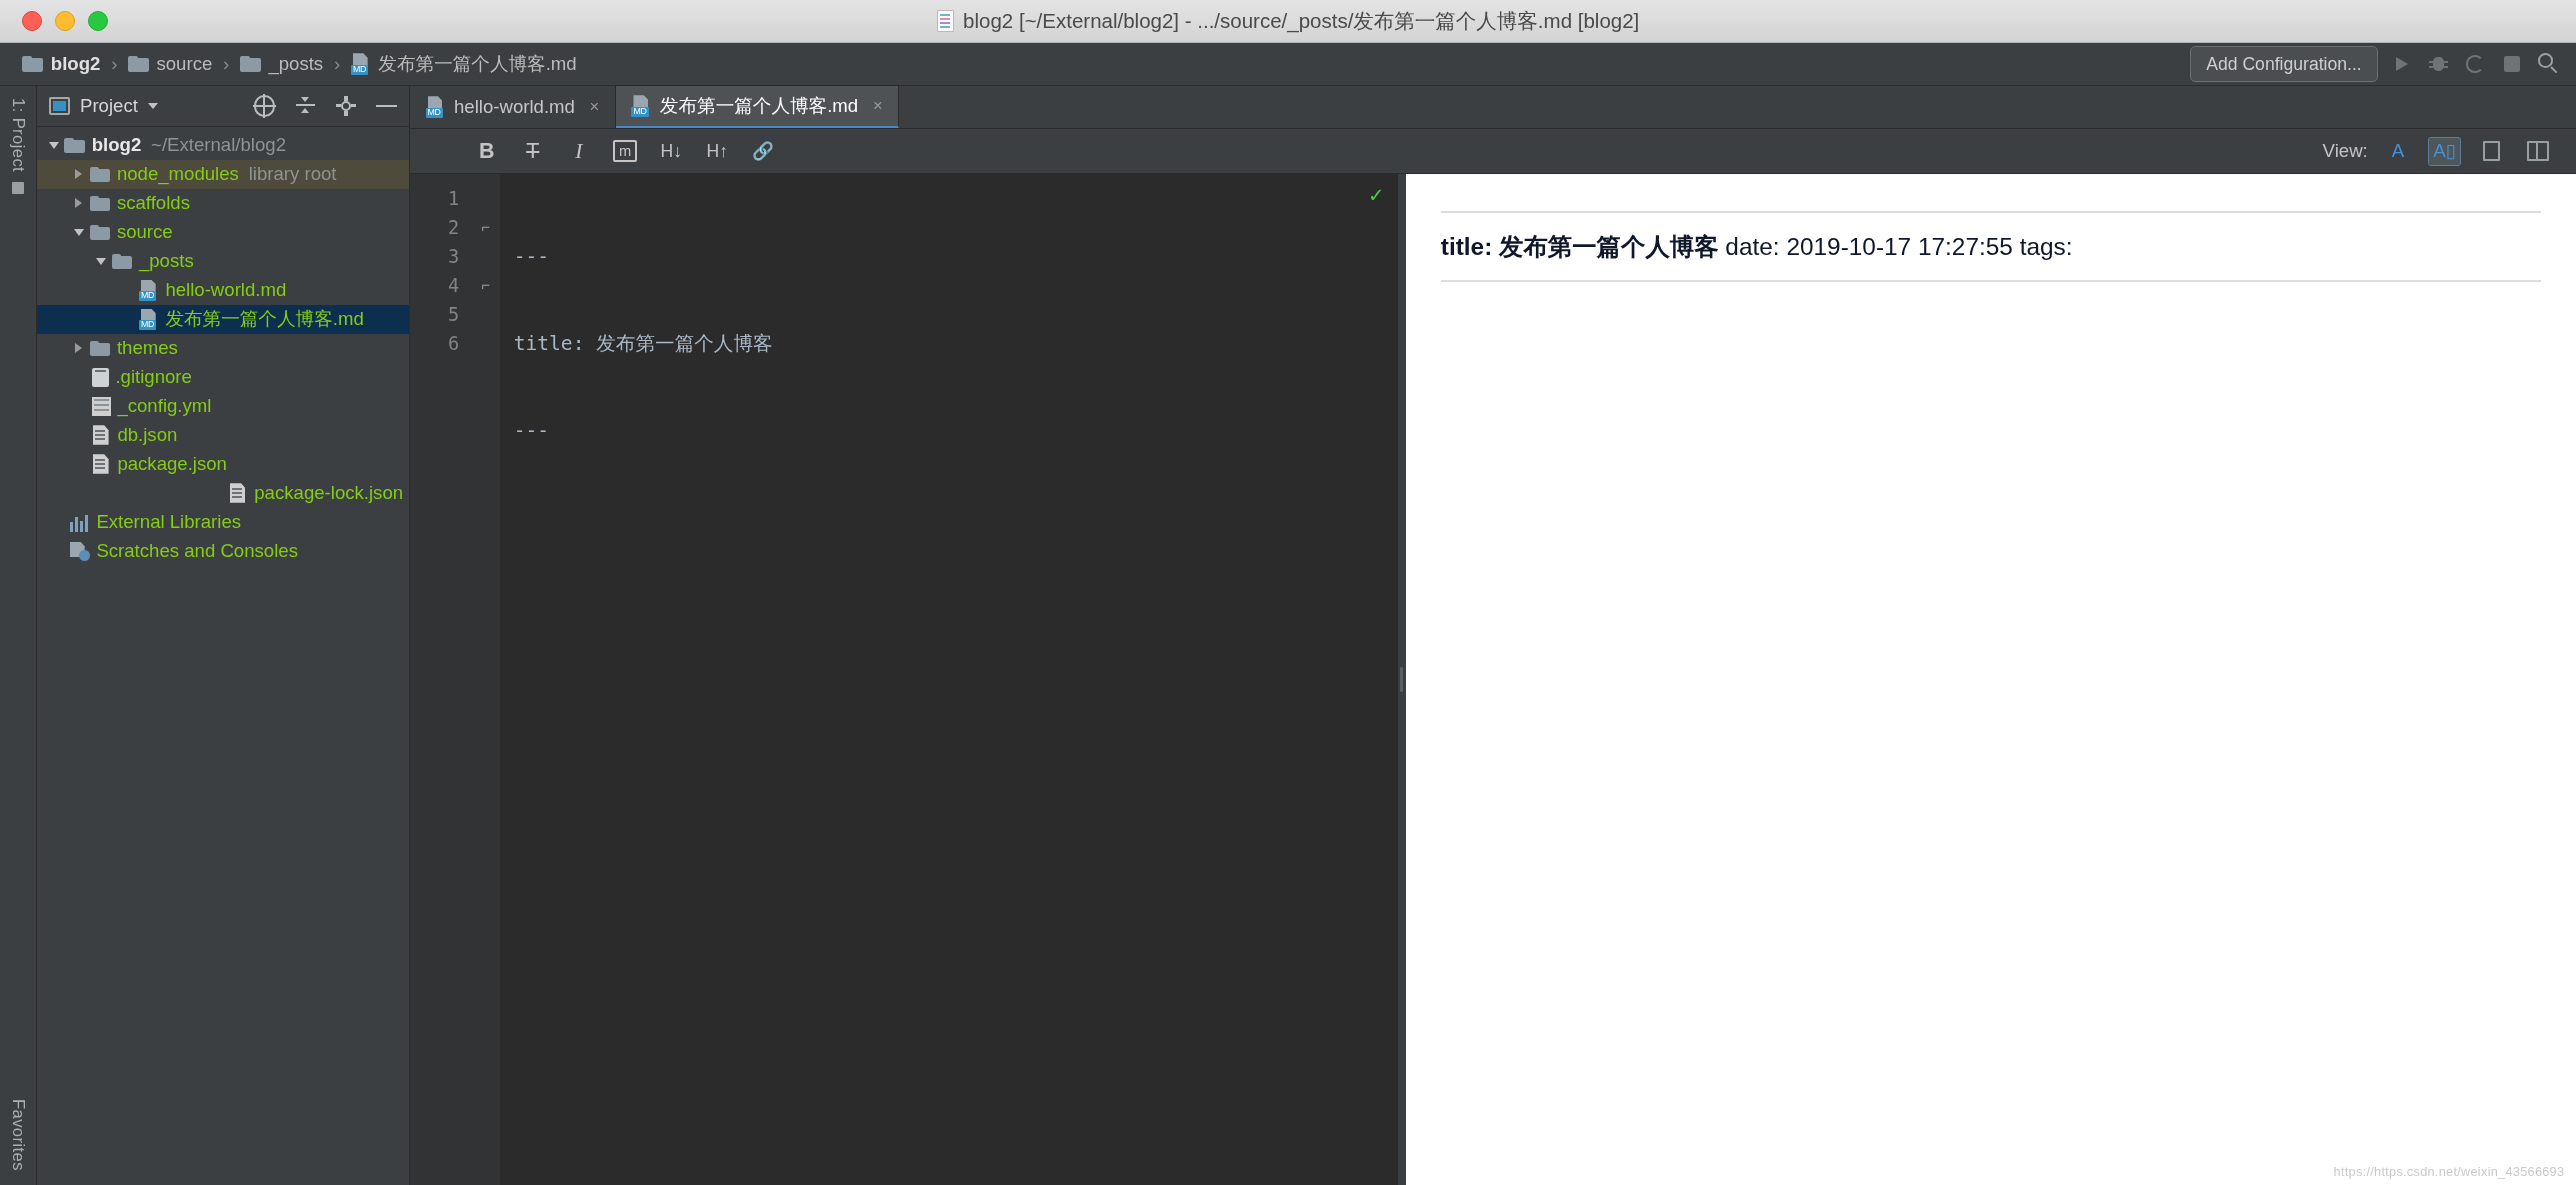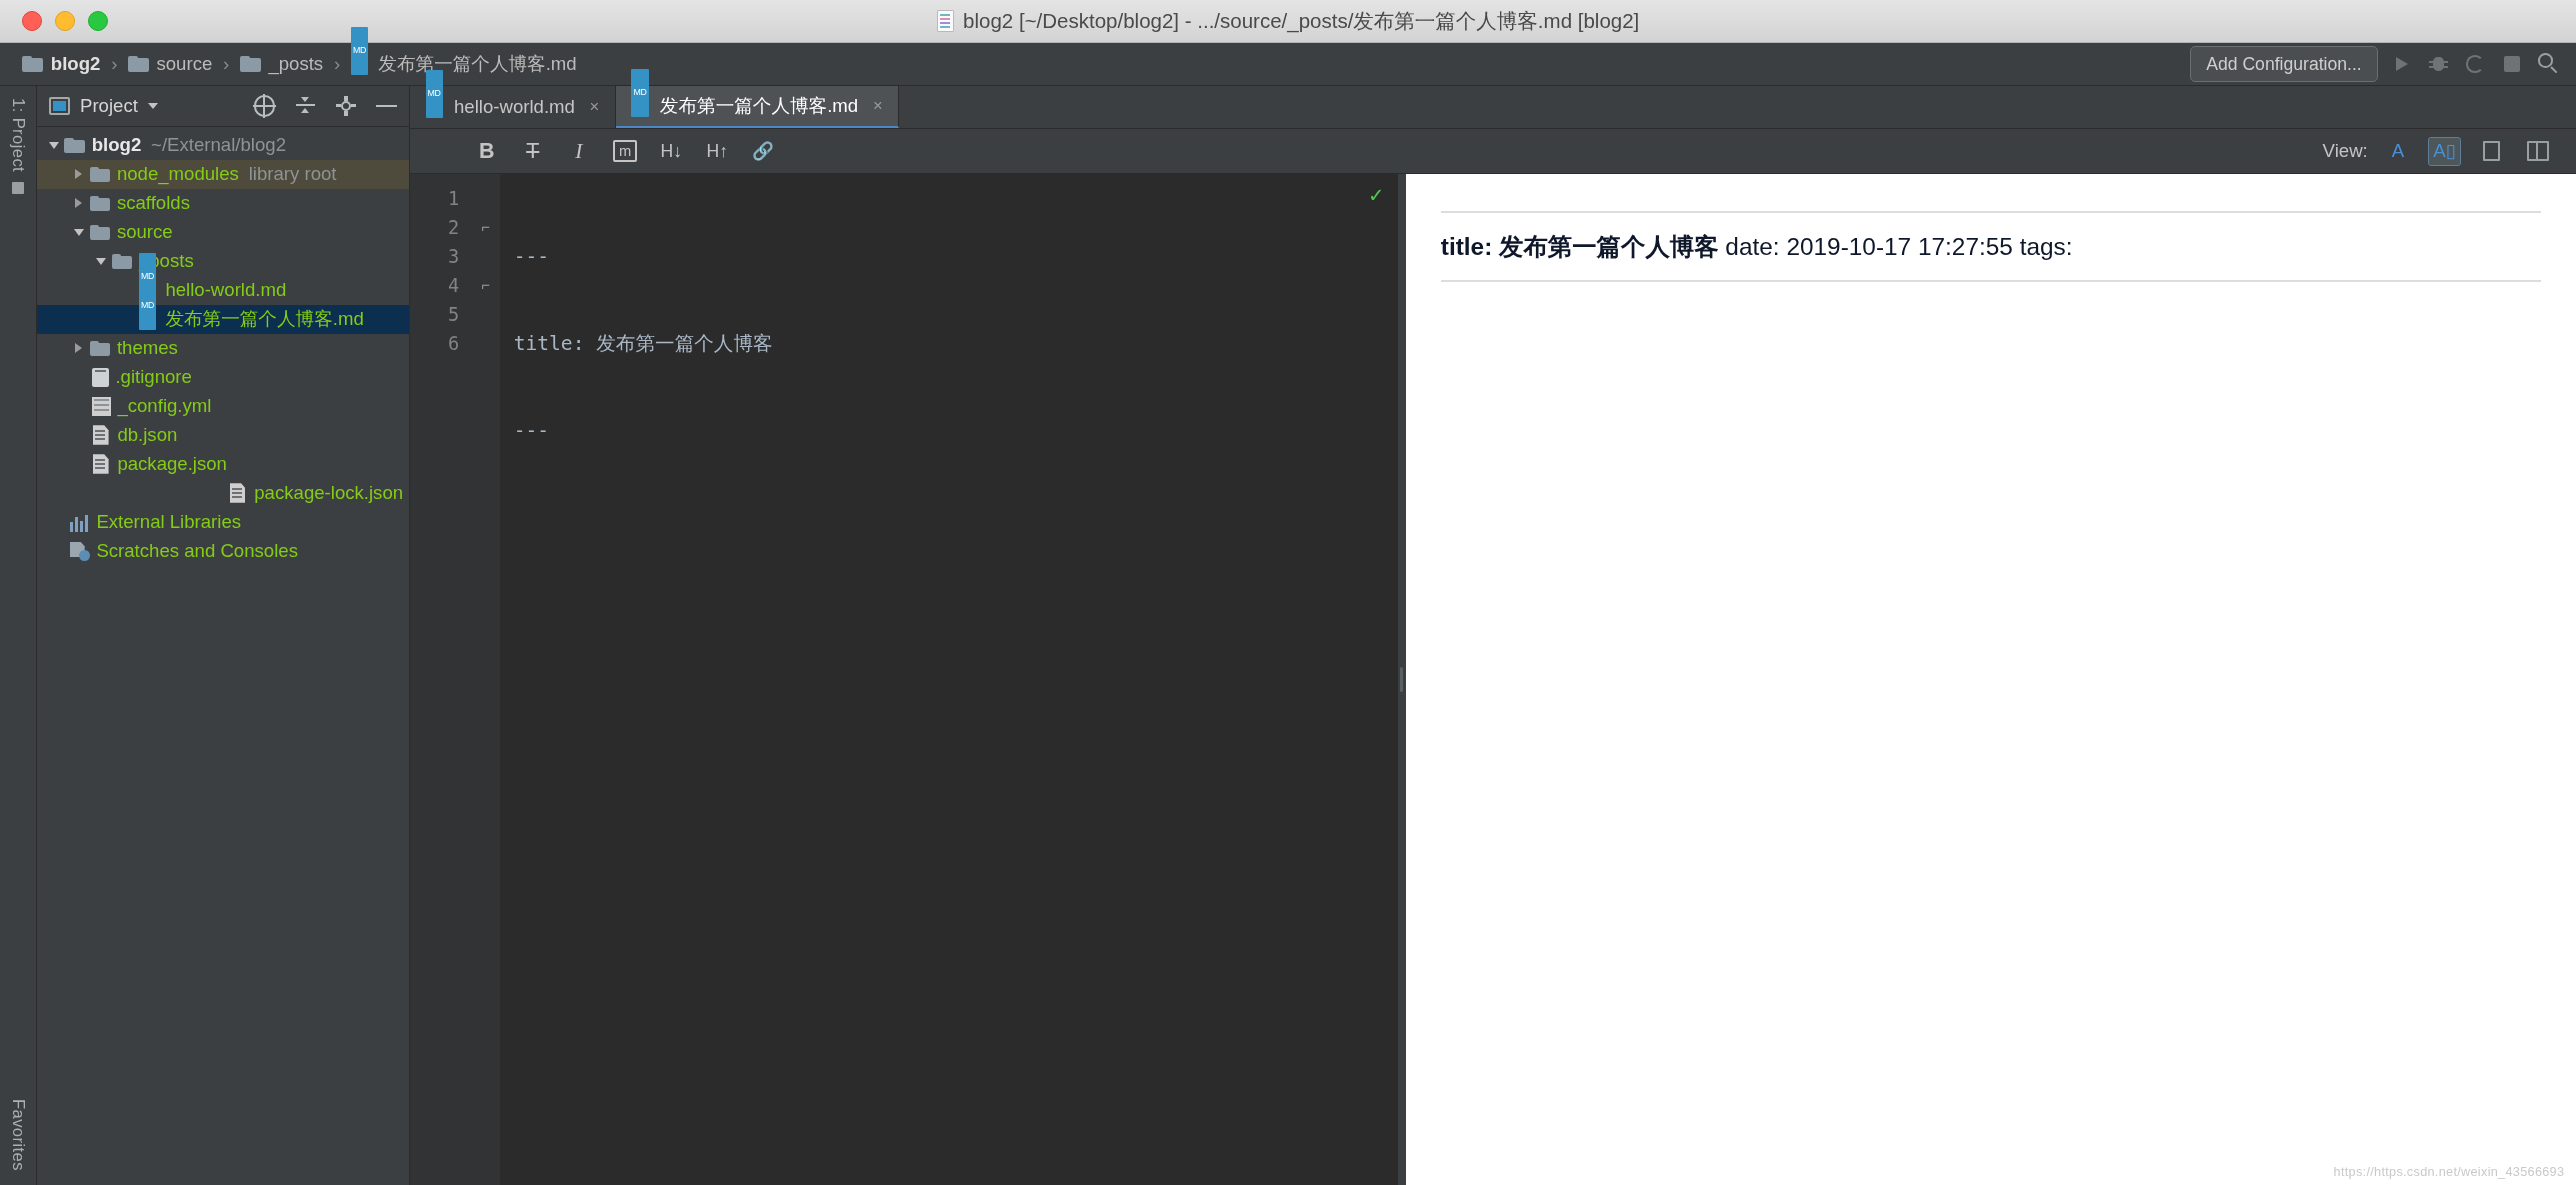--- a/index.html
+++ b/index.html
@@ -58,21 +58,21 @@
     background: #8c9aa5; border-radius: 2px 2px 0 0;
   }
   .md-ico { width: 19.6px; height: 21.5px; position: relative; flex: 0 0 19.6px; }
   .md-ico .sheet {
     position: absolute; left: 2px; top: 0; width: 14.7px; height: 14.7px;
     background: #9aa7b0;
     clip-path: polygon(0 0, 70% 0, 100% 30%, 100% 100%, 0 100%);
   }
   .md-ico .badge {
     position: absolute; left: 0; bottom: 0; background: #3592c4; color: #ffffff;
-    font-size: 8.8px; line-height: 9.8px; padding: 19px 2px; border-radius: 1px;
+    font-size: 8.8px; line-height: 9.8px; padding: 0 2px; border-radius: 1px;
     font-family: "Liberation Sans", sans-serif; letter-spacing: -0.3px;
   }
   .navbar-right { margin-left: auto; display: flex; align-items: center; gap: 9.8px; }
   .add-config {
     border: 1px solid #6b6f71; border-radius: 4.9px; background: #4a4e50;
     color: #cfcfcf; font-size: 17.6px; padding: 6.8px 15.6px; white-space: nowrap;
   }
   .run-btn { width: 27px; height: 27px; display: flex; align-items: center; justify-content: center; }
   .tri-run { width: 0; height: 0; border-left: 12.7px solid #6e7476; border-top: 7.8px solid transparent; border-bottom: 7.8px solid transparent; }
   .bug-ico { width: 19.6px; height: 17.6px; position: relative; }
@@ -214,21 +214,21 @@
       <span class="light green"></span>
     </div>
     <div class="title-center">
       <span class="doc-ico">
         <span class="pg"></span>
         <span class="l" style="top:3.9px;background:#6fb7c4;"></span>
         <span class="l" style="top:7.8px;background:#d98fb0;"></span>
         <span class="l" style="top:11.7px;background:#9b8fd9;"></span>
         <span class="l" style="top:15.6px;background:#6fb7c4;"></span>
       </span>
-      <span class="title-text">blog2 [~/Desktop/blog2] - .../source/_posts/发布第一篇个人博客.md [blog2]</span>
+      <span class="title-text">blog2 [~/External/blog2] - .../source/_posts/发布第一篇个人博客.md [blog2]</span>
     </div>
   </div>
 
   <div class="navbar">
     <div class="crumbs">
       <span class="crumb first">
         <span class="folder-ico"></span>
         <span class="crumb-label">blog2</span>
       </span>
       <span class="crumb-sep">›</span>

